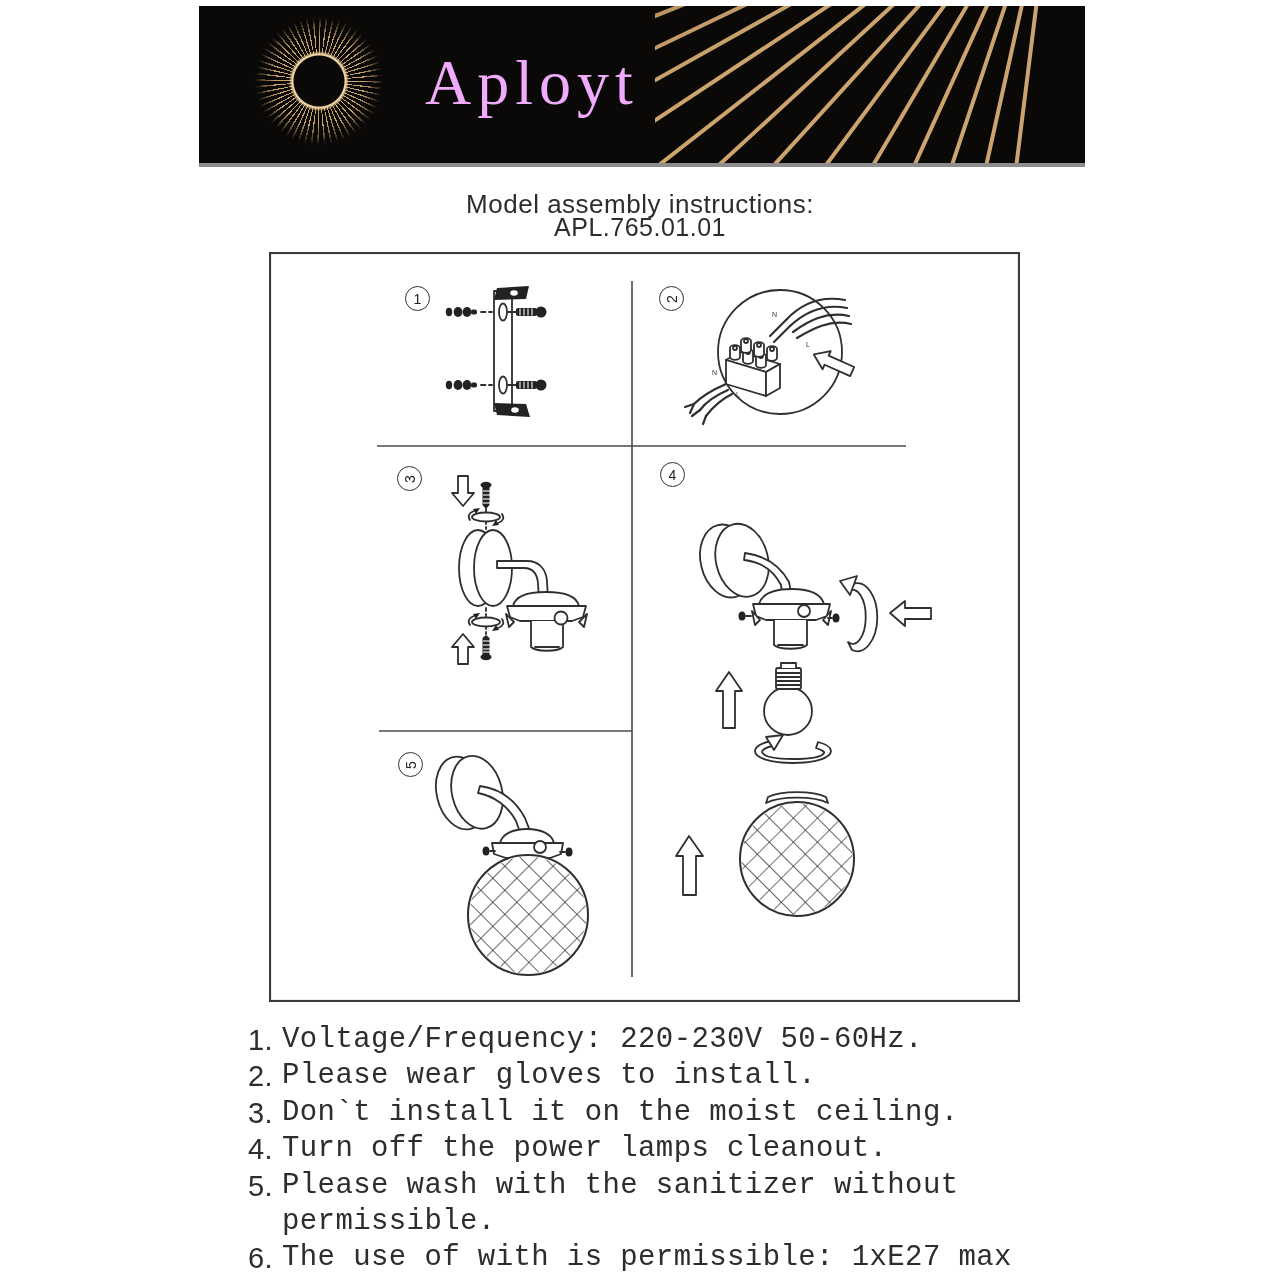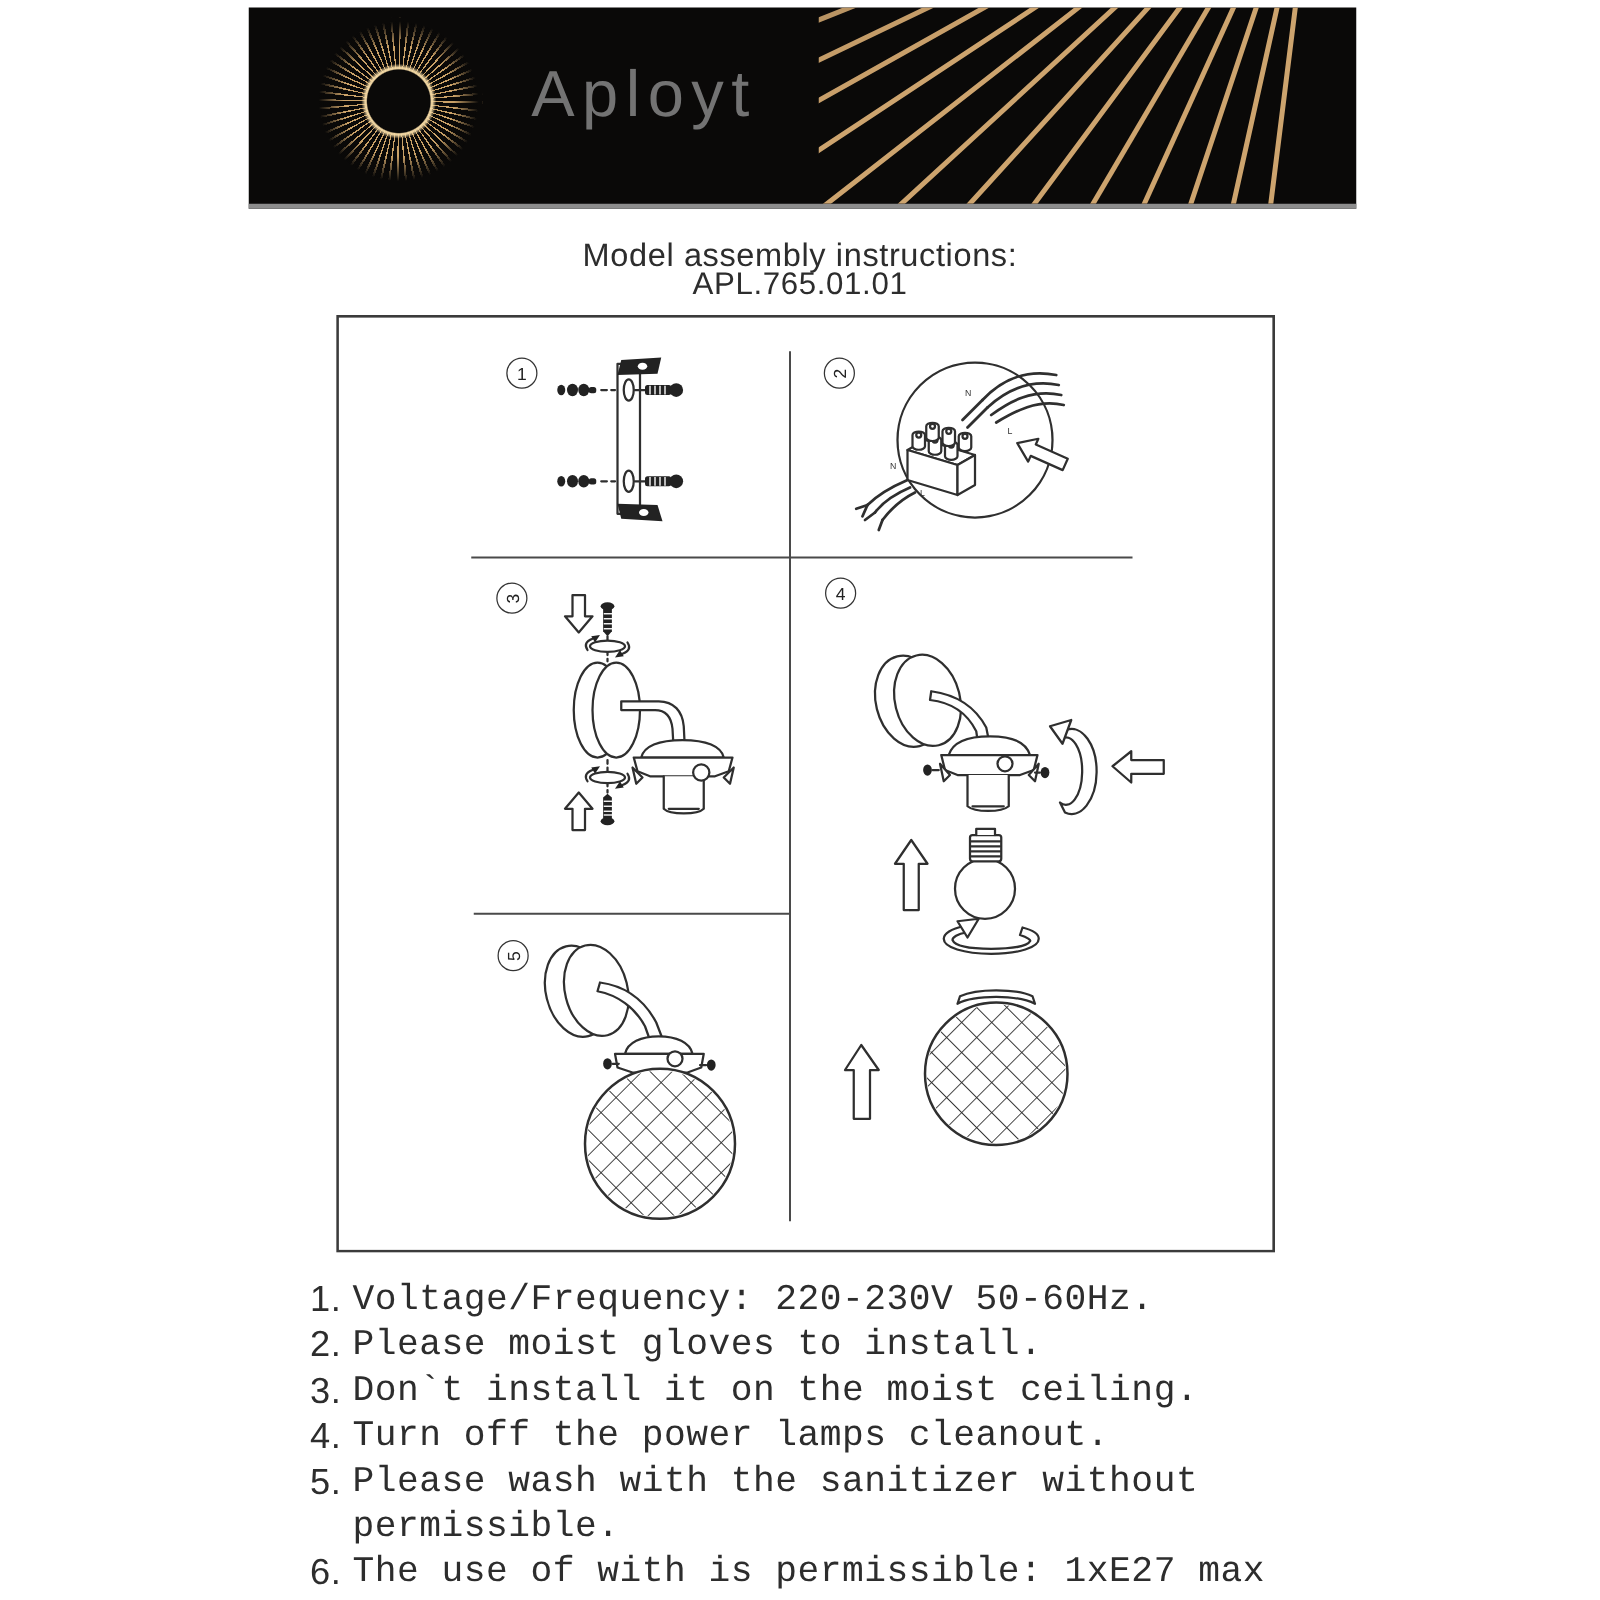--- a/index.html
+++ b/index.html
@@ -8,22 +8,22 @@
 
   
   #banner{position:absolute;left:199px;top:6px;width:886px;height:157px;
           background:#0a0908;border-bottom:4px solid #8d8d8d;overflow:hidden;}
   #sunburst{position:absolute;left:53px;top:8px;width:134px;height:134px;border-radius:50%;
     background:
       radial-gradient(circle, #0a0908 0 25px, rgba(10,9,8,0) 26px),
       radial-gradient(circle, rgba(0,0,0,0) 0 23px, rgba(246,219,166,.95) 25px 27px, rgba(0,0,0,0) 30px),
       radial-gradient(circle, rgba(10,9,8,0) 0 44px, #0a0908 64px),
       repeating-conic-gradient(rgba(213,170,109,.95) 0 1.6deg, rgba(10,9,8,0) 1.6deg 6deg);}
-  #brand{position:absolute;left:226px;top:40px;color:#737373;
-         font-family:Liberation Sans, sans-serif;font-size:52px;font-weight:400;
+  #brand{position:absolute;left:226px;top:40px;color:#f0abfc;
+         font-family:Liberation Serif, serif;font-size:64px;font-weight:400;
          letter-spacing:6px;}
   #rays{position:absolute;right:0;top:0;}
 
   
   .title-line{position:absolute;left:0;width:100%;text-align:center;color:#2d2d2d;}
   #title1{top:189px;font-size:26px;letter-spacing:.5px;}
   #title2{top:213px;font-size:25px;letter-spacing:.5px;}
 
   
   #diagram{position:absolute;left:269px;top:252px;}
@@ -321,21 +321,21 @@
       <span>5</span>
     </div>
 
   <div id="instructions">
     <div class="inst-row">
       <span class="inst-num">1.</span>
       <span class="inst-text">Voltage/Frequency: 220-230V 50-60Hz.</span>
     </div>
     <div class="inst-row">
       <span class="inst-num">2.</span>
-      <span class="inst-text">Please moist gloves to install.</span>
+      <span class="inst-text">Please wear gloves to install.</span>
     </div>
     <div class="inst-row">
       <span class="inst-num">3.</span>
       <span class="inst-text">Don`t install it on the moist ceiling.</span>
     </div>
     <div class="inst-row">
       <span class="inst-num">4.</span>
       <span class="inst-text">Turn off the power lamps cleanout.</span>
     </div>
     <div class="inst-row">

